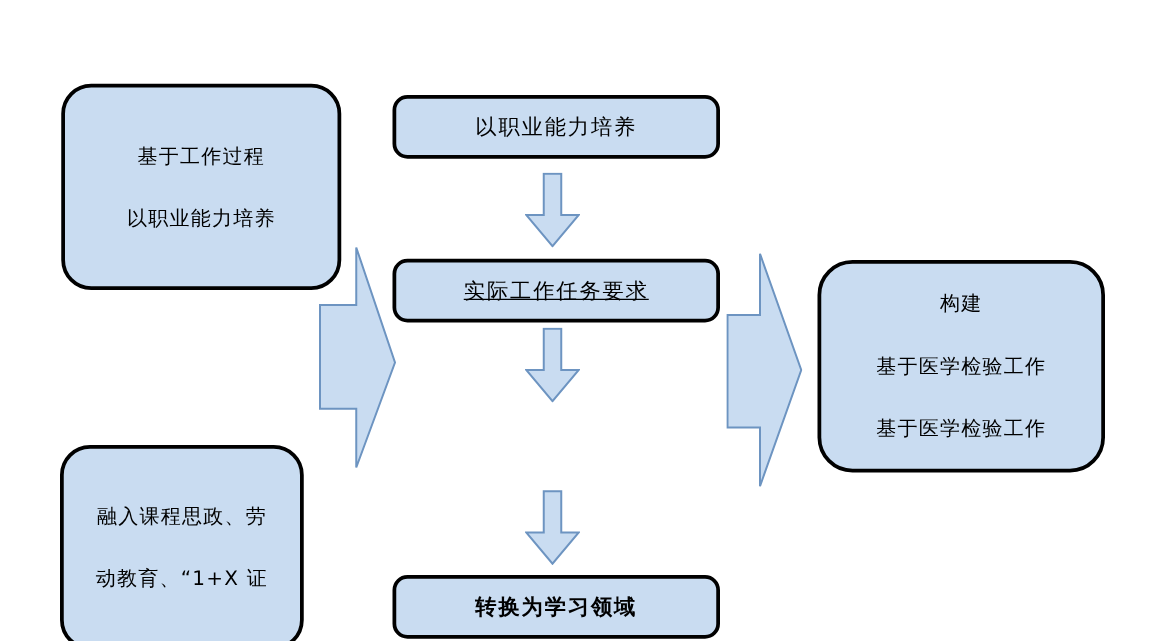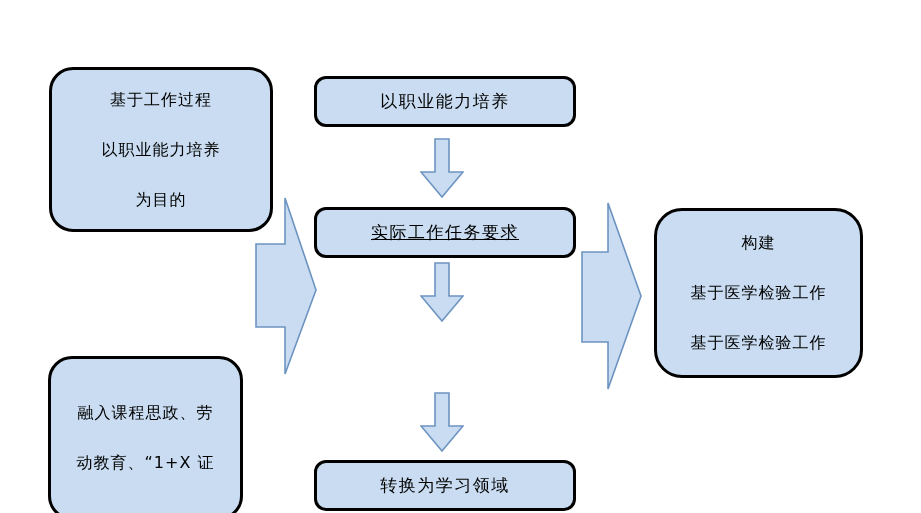--- a/index.html
+++ b/index.html
@@ -17,55 +17,54 @@
     background:#c9dcf1;
     border:3px solid #000;
     display:flex; flex-direction:column;
     align-items:center; justify-content:center;
     text-align:center;
   }
   .rbox .ln { line-height:50px; font-size:16px; letter-spacing:1px; white-space:nowrap; }
 
   #box-left-top    { left:49px;  top:28px;  width:224px; height:165px; border-radius:24px; }
   #box-left-bottom { left:48px;  top:317px; width:195px; height:164px; border-radius:24px; }
-  #box-result      { left:654px; top:169px; width:209px; height:170px; border-radius:28px; }
+  #box-result      { left:654px; top:169px; width:230px; height:170px; border-radius:28px; }
 
   
   .flowbox {
     position:absolute;
     left:314px; width:262px; height:51px;
     background:#c9dcf1;
     border:3px solid #000;
     border-radius:12px;
     display:flex; align-items:center; justify-content:center;
     font-size:17px; letter-spacing:1.5px; white-space:nowrap;
   }
   #flow-1 { top:37px;  }
   #flow-2 { top:168px;text-decoration:underline; }
   #flow-3 { top:297px; }
-  #flow-4 { top:421px; }
+  #flow-4 { top:421px;font-weight:bold; }
 
   
   .arr { position:absolute; }
   #down-arrow-1 { left:420px; top:99px;  }
   #down-arrow-2 { left:420px; top:223px; }
   #down-arrow-3 { left:420px; top:353px; }
   #big-arrow-left  { left:255px; top:158px; }
   #big-arrow-right { left:581px; top:163px; }
   .arr polygon { fill:#c9dcf1; stroke:#6d94c1; stroke-width:1.6; stroke-linejoin:miter; }
 </style>
 </head>
 <body>
 
 <div class="stage">
 
   <div class="rbox" id="box-left-top">
     <div class="ln">基于工作过程</div>
     <div class="ln">以职业能力培养</div>
-    <div class="ln">为目的</div>
   </div>
 
   <div class="rbox" id="box-left-bottom">
     <div class="ln">融入课程思政、劳</div>
     <div class="ln">动教育、“1+X 证</div>
   </div>
 
   <svg class="arr" id="big-arrow-left" width="62" height="178" viewBox="0 0 62 178" aria-hidden="true">
     <polygon points="1,47 30,47 30,1 61,93 30,177 30,130 1,130"></polygon>
   </svg>

